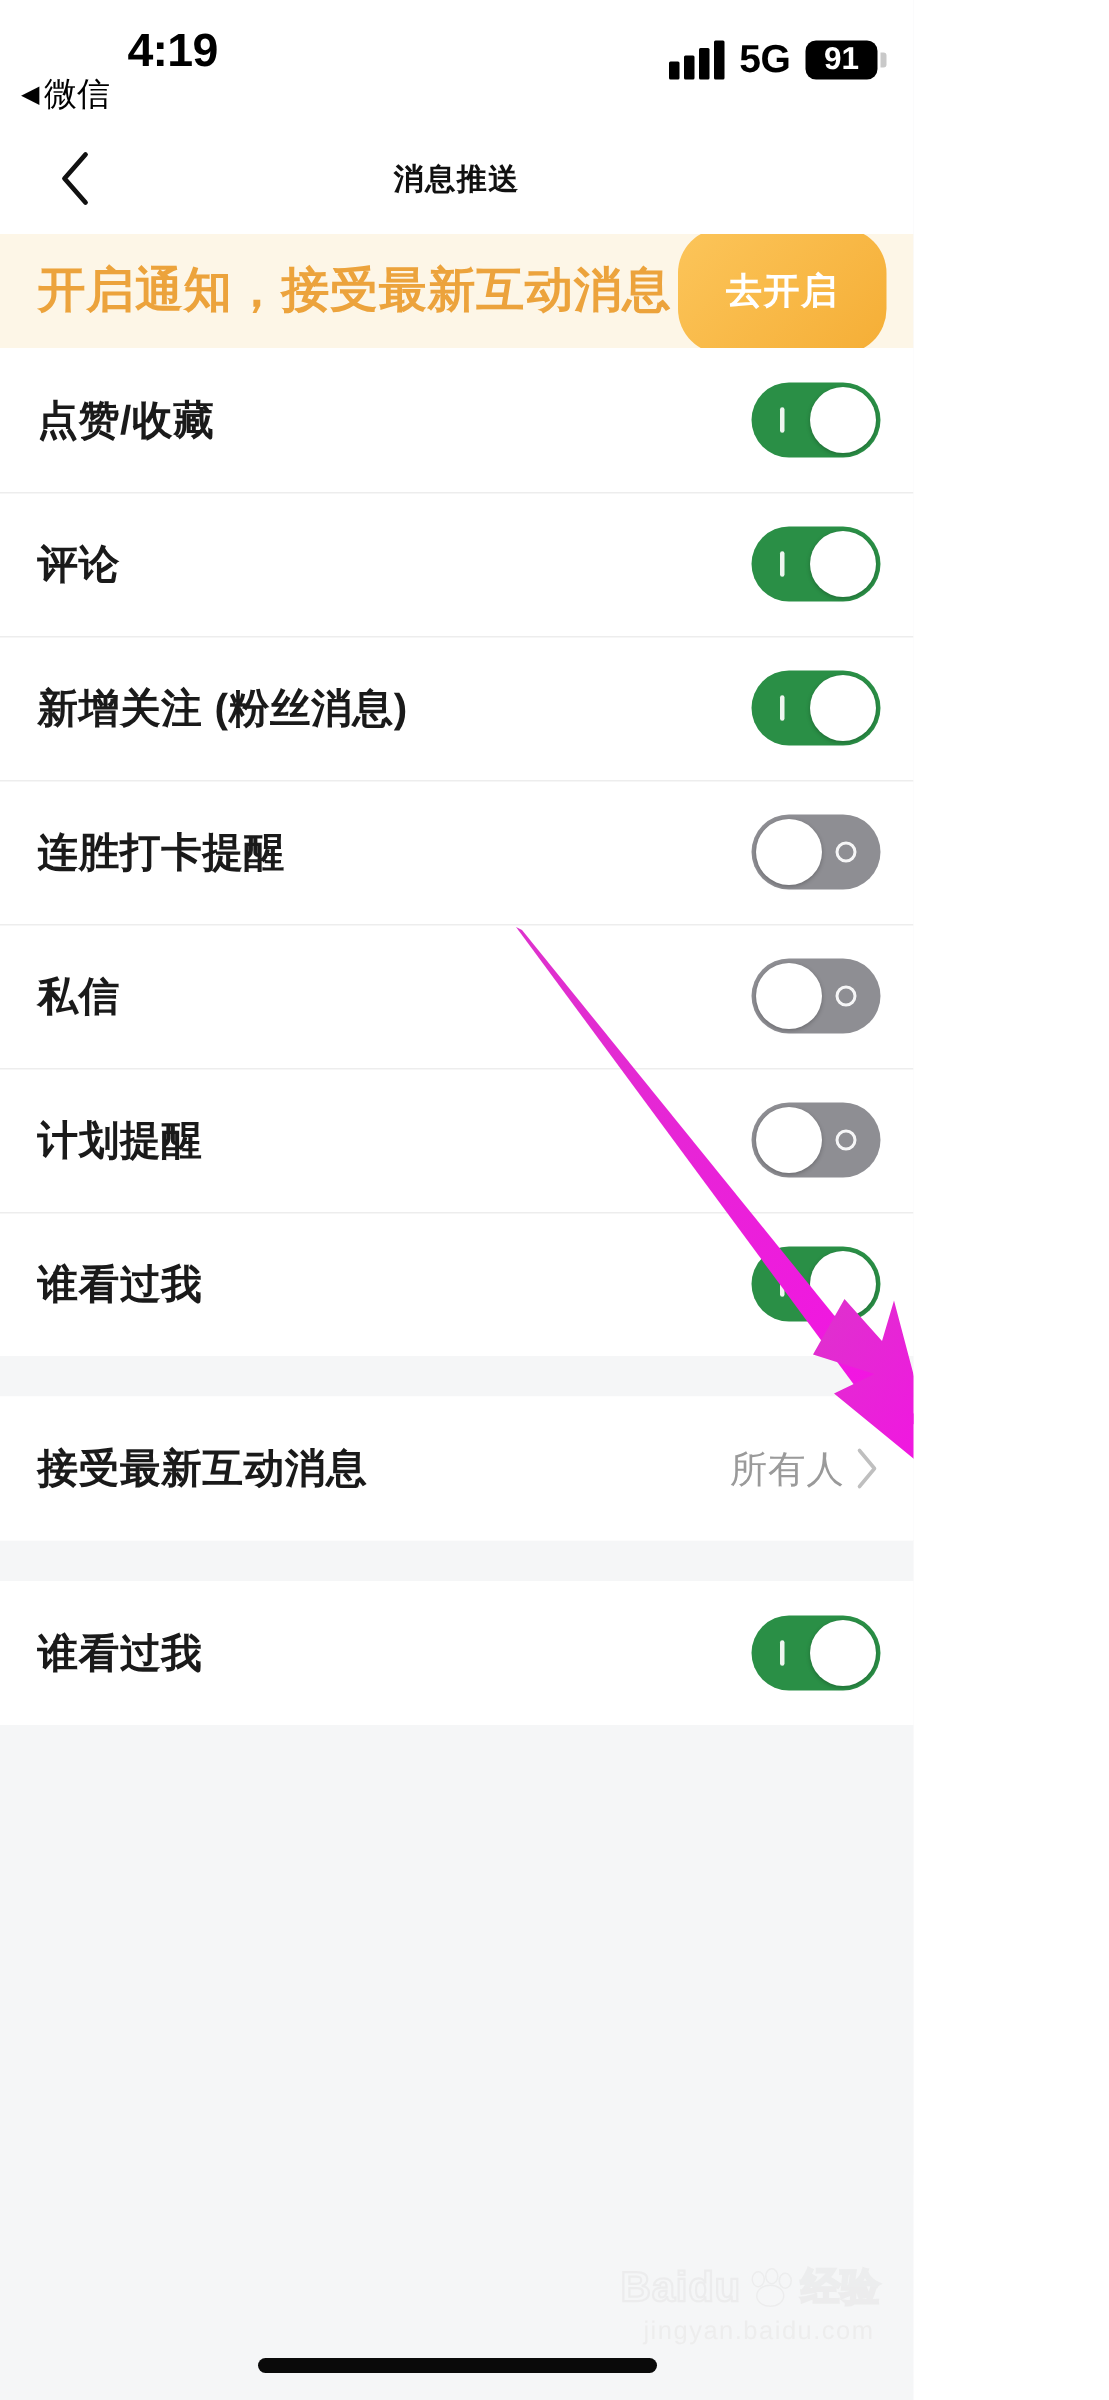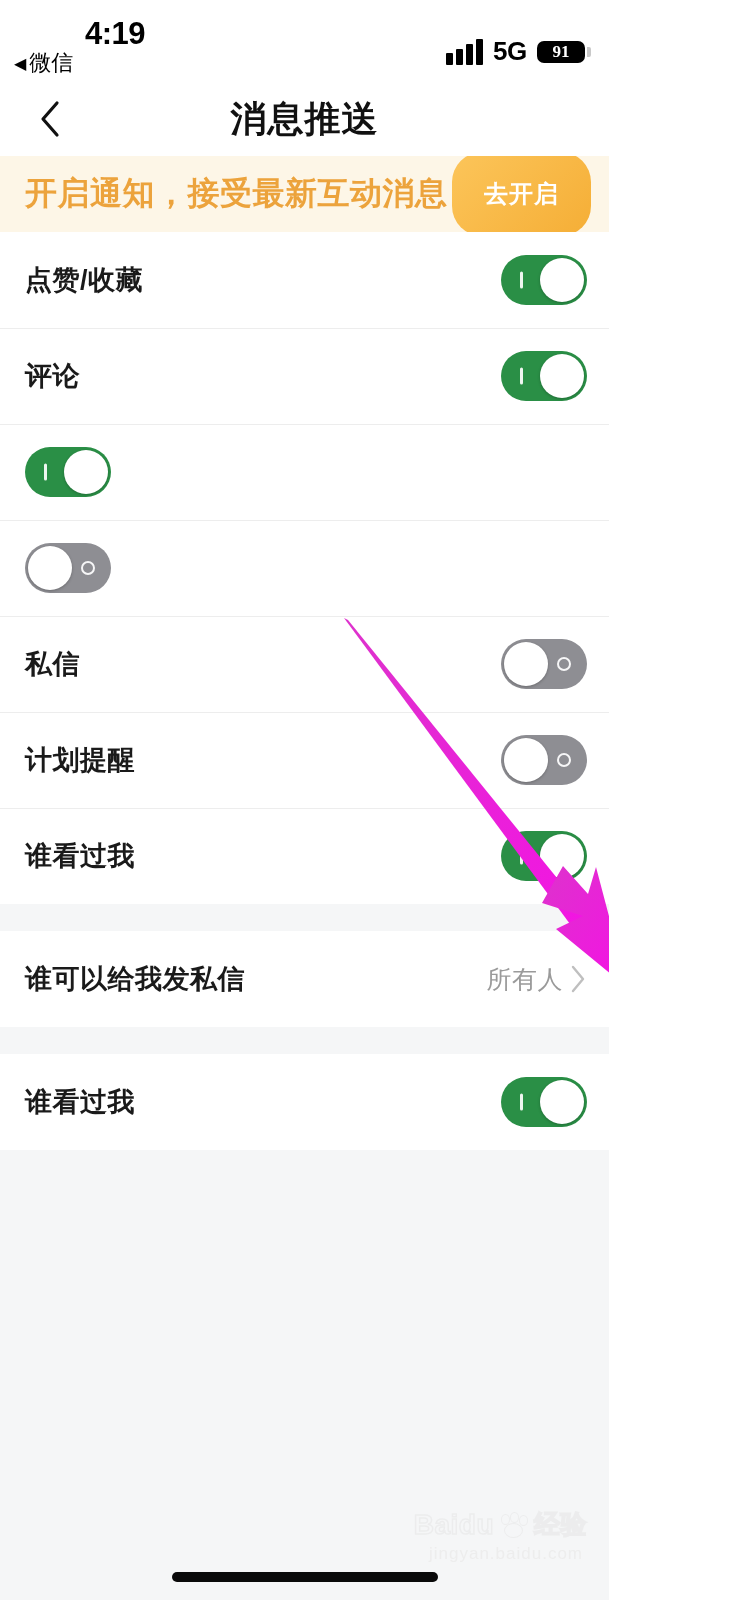--- a/index.html
+++ b/index.html
@@ -52,21 +52,21 @@
   }
   .sb-backapp .tri {
     font-size: 16px;
     line-height: 1;
     position: relative;
     top: 1px;
   }
   .sb-right {
     position: absolute;
     right: 18px;
-    top: 36px;
+    top: 24px;
     display: flex;
     align-items: center;
     gap: 10px;
   }
   .signal {
     display: flex;
     align-items: flex-end;
     gap: 3px;
     height: 26px;
   }
@@ -87,28 +87,27 @@
     letter-spacing: -0.3px;
   }
   .battery {
     position: relative;
     display: flex;
     align-items: center;
   }
   .battery .body {
     background: #000;
     color: #fff;
-    font-size: 17px;
+    font-size: 21px;
     font-weight: bold;
     border-radius: 7px;
     padding: 2px 7px 3px 7px;
     line-height: 1;
     min-width: 34px;
     text-align: center;
-    font-family: Liberation Serif, serif;
   }
   .battery .nub {
     width: 4px;
     height: 10px;
     background: #c9c9c9;
     border-radius: 0 2px 2px 0;
     margin-left: 2px;
   }
 
   
@@ -127,21 +126,21 @@
     transform: translateY(-50%);
     width: 44px;
     height: 44px;
     display: flex;
     align-items: center;
     justify-content: center;
     cursor: pointer;
   }
   .nav-back svg { display: block; }
   .nav-title {
-    font-size: 36px;
+    font-size: 20px;
     font-weight: 600;
     color: #111;
     letter-spacing: 1px;
   }
 
   
   .banner {
     height: 76px;
     background: #fdf6e7;
     display: flex;
@@ -396,28 +395,30 @@
 
     <div class="row">
       <span class="row-label">评论</span>
       <div class="switch on">
         <span class="mark"></span>
         <span class="knob"></span>
       </div>
     </div>
 
     <div class="row">
+      <span class="row-label">新增关注 (粉丝消息)</span>
       <div class="switch on">
         <span class="mark"></span>
         <span class="knob"></span>
       </div>
     </div>
 
 
     <div class="row">
+      <span class="row-label">连胜打卡提醒</span>
       <div class="switch off">
         <span class="mark"></span>
         <span class="knob"></span>
       </div>
     </div>
 
     <div class="row">
       <span class="row-label">私信</span>
       <div class="switch off">
         <span class="mark"></span>
@@ -440,21 +441,21 @@
         <span class="knob"></span>
       </div>
     </div>
 
   </div>
 
   <div class="gap"></div>
 
   <div class="group">
     <div class="row">
-      <span class="row-label">谁可以给我发私信</span>
+      <span class="row-label">接受最新互动消息</span>
       <div class="row-right">
         <span class="row-value">所有人</span>
         <span class="chev">
           <svg width="18" height="30" viewBox="0 0 18 30">
             <path d="M4 3 L14 15 L4 27" fill="none" stroke="#bfbfbf" stroke-width="2.4" stroke-linecap="round" stroke-linejoin="round"></path>
           </svg>
         </span>
       </div>
     </div>
   </div>

